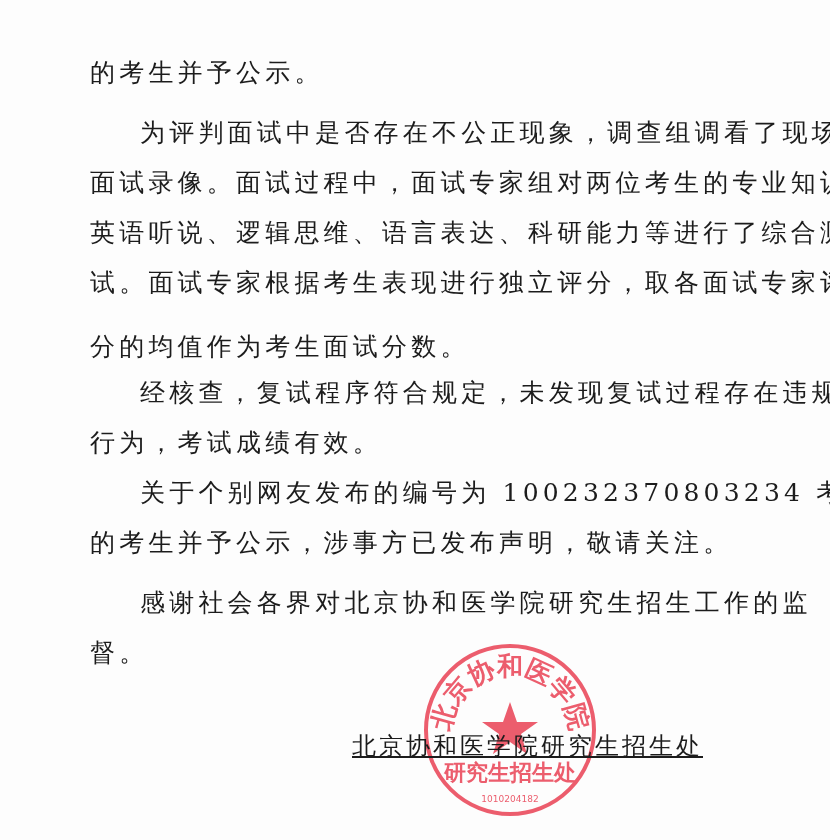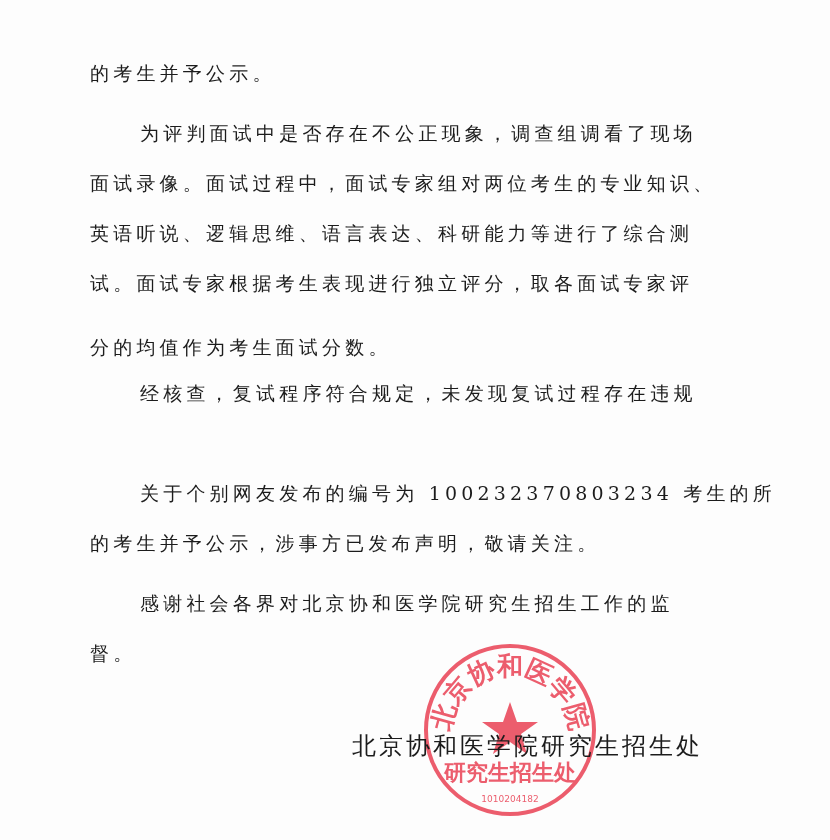--- a/index.html
+++ b/index.html
@@ -7,53 +7,55 @@
     width: 830px; height: 840px; overflow: hidden;
     background: #fdfdfd;
     font-family: "DejaVu Serif", "Liberation Serif", serif;
     color: #1c1c1c;
     position: relative;
   }
   .page { position: absolute; left: 0; top: 0; width: 830px; height: 840px; }
   .line {
     position: absolute;
     left: 90px;
-    font-size: 19px;
+    font-size: 25px;
     letter-spacing: 4.2px;
     white-space: nowrap;
     line-height: 30px;
     text-align: center;
   }
   .indent { left: 140px; }
   .sig {
     position: absolute;
     font-size: 24px;
     letter-spacing: 3px;
     white-space: nowrap;
     z-index: 2;
+    text-decoration: underline;
   }
   .stamp {
     position: absolute;
     left: 420px; top: 640px;
     width: 180px; height: 180px;
     z-index: 1;
     opacity: 0.8;
   }
 </style>
 </head>
 <body>
 
 <div class="page">
   <div class="line" style="top:58px">的考生并予公示。</div>
   <div class="line indent" style="top:118px">为评判面试中是否存在不公正现象，调查组调看了现场</div>
   <div class="line" style="top:168px">面试录像。面试过程中，面试专家组对两位考生的专业知识、</div>
   <div class="line" style="top:218px">英语听说、逻辑思维、语言表达、科研能力等进行了综合测</div>
   <div class="line" style="top:268px">试。面试专家根据考生表现进行独立评分，取各面试专家评</div>
   <div class="line" style="top:332px">分的均值作为考生面试分数。</div>
   <div class="line indent" style="top:378px">经核查，复试程序符合规定，未发现复试过程存在违规</div>
+  <div class="line" style="top:428px">行为，考试成绩有效。</div>
   <div class="line indent" style="top:478px">关于个别网友发布的编号为 100232370803234 考生的所</div>
   <div class="line" style="top:528px">的考生并予公示，涉事方已发布声明，敬请关注。</div>
   <div class="line indent" style="top:588px">感谢社会各界对北京协和医学院研究生招生工作的监</div>
   <div class="line" style="top:638px">督。</div>
 
   <svg class="stamp" viewBox="0 0 180 180">
     <defs>
       <path id="arcTop" d="M 30 95 A 60 60 0 0 1 150 95"></path>
     </defs>
     <circle cx="90" cy="90" r="84" fill="none" stroke="#e8364a" stroke-width="4"></circle>

